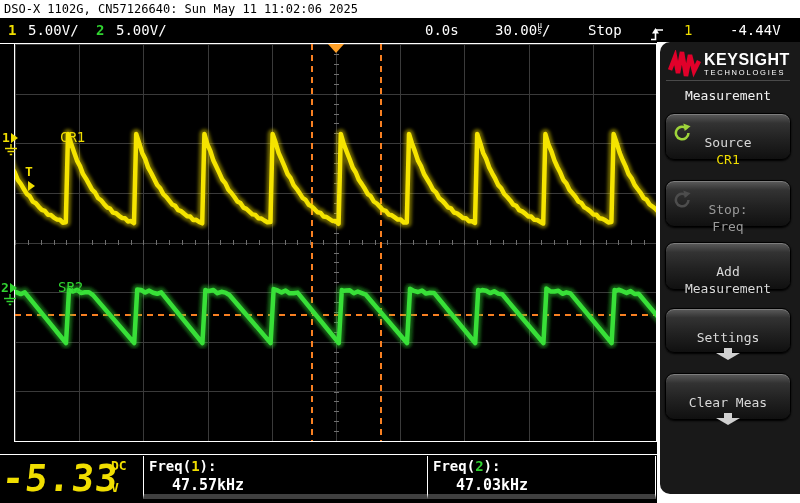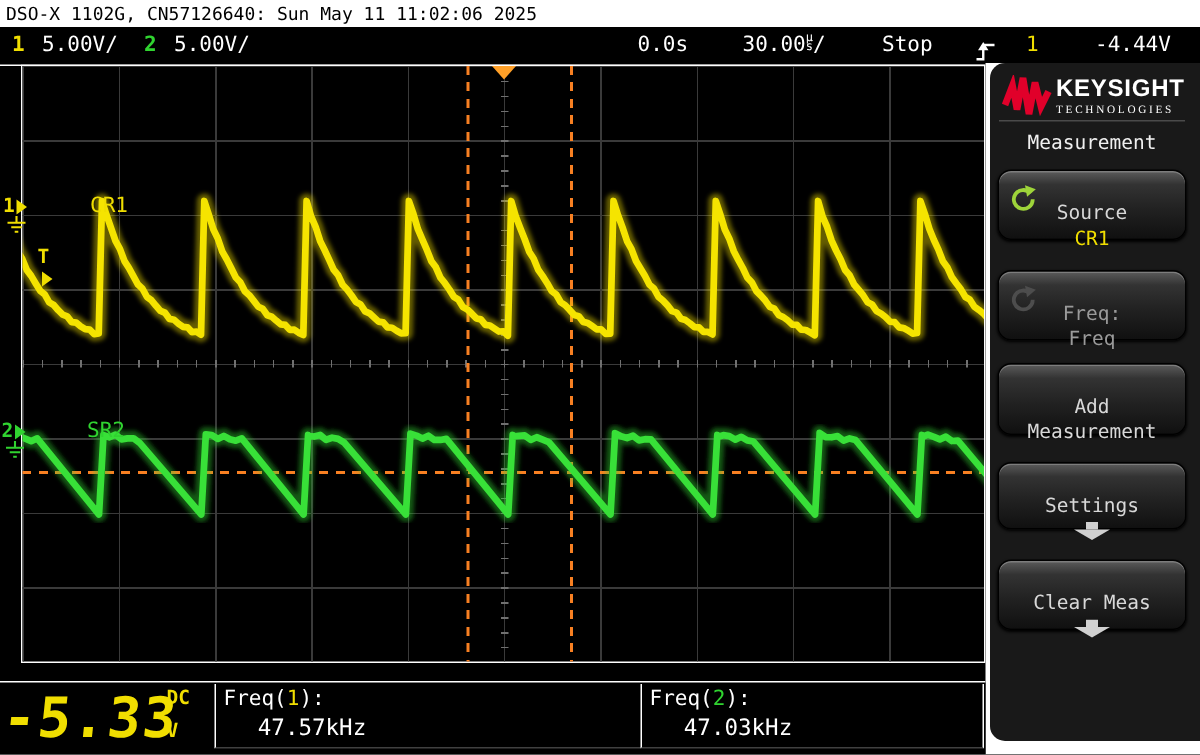--- a/index.html
+++ b/index.html
@@ -47,30 +47,30 @@
   .tmarker { position:absolute; color:#f0de00; font-size:13px; font-weight:bold; line-height:13px; }
 
   
   .bottom-bar { left:0; top:454px; width:657px; height:49px; background:#000; border-top:1px solid #fff; }
   .dvm-cell { position:absolute; left:0; top:1px; width:142px; height:43px; }
   .dvm-digits { position:absolute; left:2px; top:1px; color:#f0de00; font-size:37px; font-weight:bold;
                 letter-spacing:1px; transform:skewX(-6deg); }
   .dvm-mode { position:absolute; left:111px; top:2px; color:#f0de00; font-size:13px; font-weight:bold; }
   .dvm-unit { position:absolute; left:111px; top:24px; color:#f0de00; font-size:13px; font-weight:bold; }
   .meas-cell { position:absolute; top:1px; height:43px; border-left:1px solid #fff;
-               border-bottom:1px solid #404040; color:#fff; font-size:14px; }
+               border-bottom:5px solid #404040; color:#fff; font-size:14px;font-weight:bold; }
   .meas-label { margin:2px 0 0 5px; }
   .meas-value { display:block; width:128px; text-align:center; font-size:15px; margin-top:2px; }
 
   
   .panel { left:660px; top:42px; width:156px; height:452px; background:#191919; border-radius:10px; }
   .logo-spark { position:absolute; left:8px; top:8px; }
   .brand { position:absolute; left:44px; top:9px; color:#fff; font-family:"Liberation Sans", sans-serif;
            font-weight:bold; font-size:16px; letter-spacing:0.5px; }
-  .brand-sub { position:absolute; left:44px; top:26px; color:#fff; font-family:Liberation Serif, serif;
+  .brand-sub { position:absolute; left:44px; top:26px; color:#fff; font-family:Liberation Sans, sans-serif;
                font-size:7.5px; letter-spacing:1.8px; }
   .divider { position:absolute; left:6px; top:38px; width:124px; height:1px; background:#4a4a4a; }
   .menu-title { position:absolute; left:0; top:46px; width:136px; text-align:center;
                 color:#f0f0f0; font-size:13px; }
   .sbtn { position:absolute; left:5px; width:126px; height:47px; border-radius:9px; cursor:pointer;
           background:linear-gradient(180deg,#5c5c5c 0%,#333 20%,#222 55%,#101010 100%);
           box-shadow:inset 0 1px 0 #7d7d7d, 0 1px 2px #000; border:1px solid #000;
           text-align:center; color:#d8d8d8; font-size:13px; }
   .sbtn .l1 { margin-top:21px; line-height:16px; }
   .sbtn .l2 { line-height:17px; }
@@ -191,21 +191,21 @@
       </svg>
       <div class="l1">Source</div>
       <div class="l2 ch1c">CR1</div>
     </div>
 
     <div class="sbtn dim" style="top:138px">
       <svg class="knob" width="18" height="18" viewBox="0 0 20 20">
         <path d="M15.5 6.5 A7 7 0 1 0 17.2 11" fill="none" stroke="#4d4d4d" stroke-width="2.8"></path>
         <polygon points="11.5,0.5 19.5,3.5 13,9" fill="#4d4d4d"></polygon>
       </svg>
-      <div class="l1">Freq:</div>
+      <div class="l1">Stop:</div>
       <div class="l2">Freq</div>
     </div>
 
     <div class="sbtn" style="top:200px;height:48px">
       <div class="l1">Add</div>
       <div class="l2">Measurement</div>
     </div>
 
     <div class="sbtn" style="top:266px;height:45px">
       <div class="l1">Settings</div>

